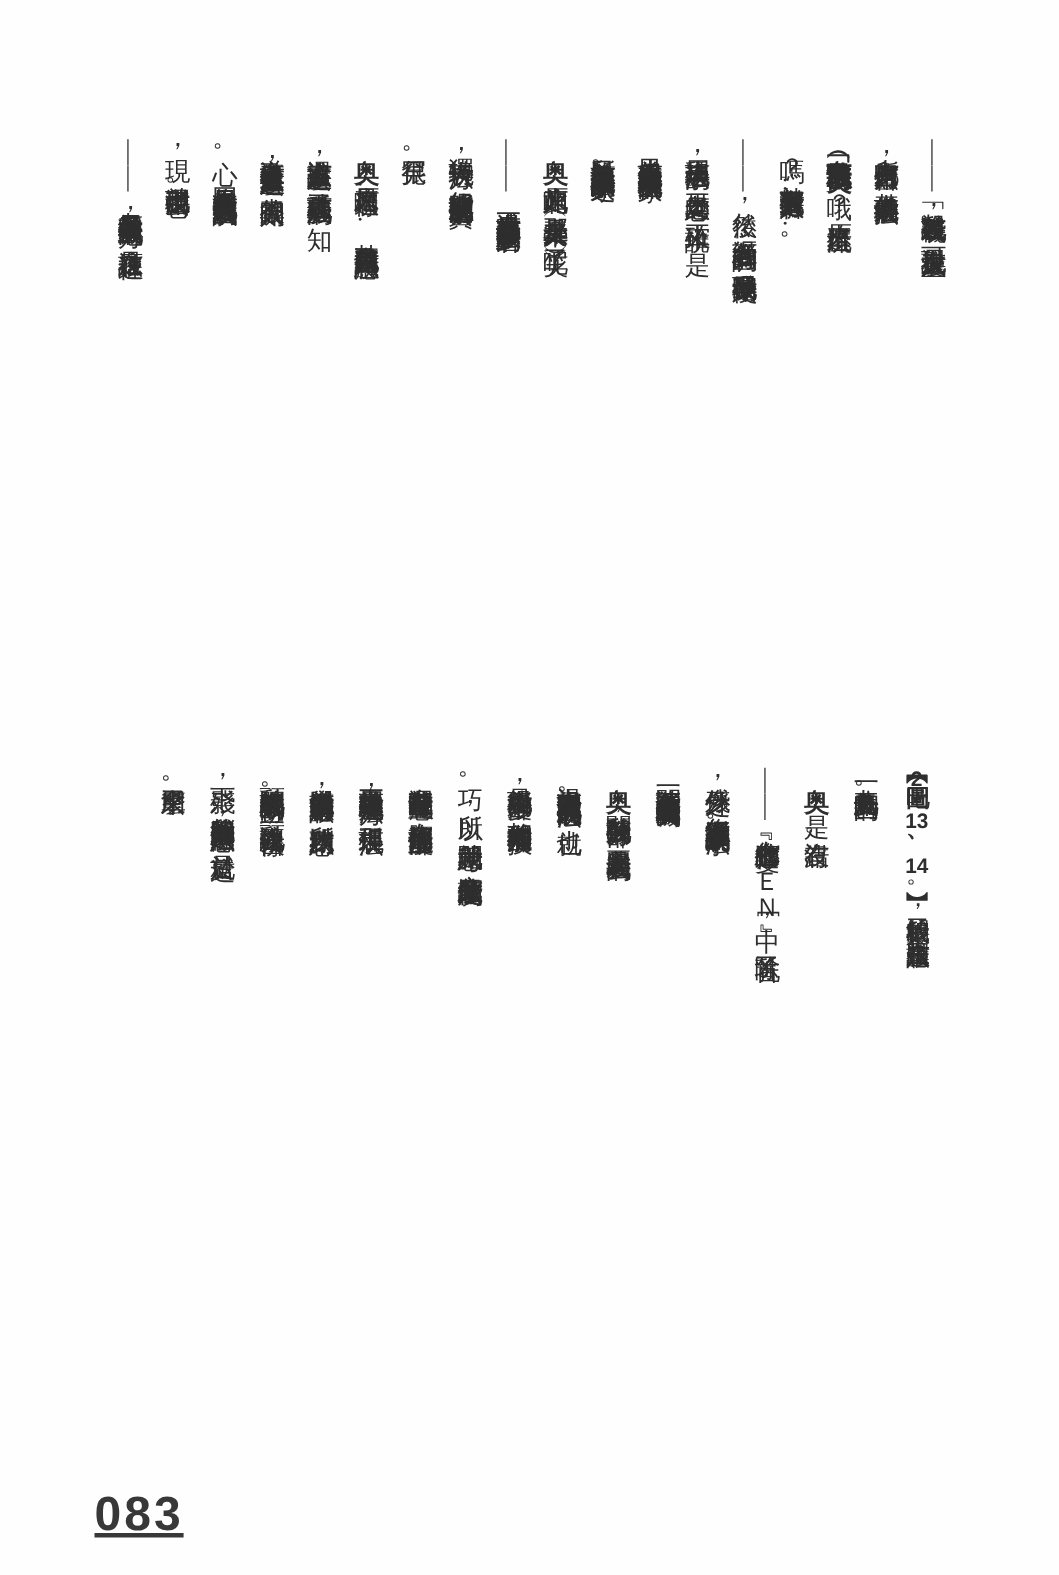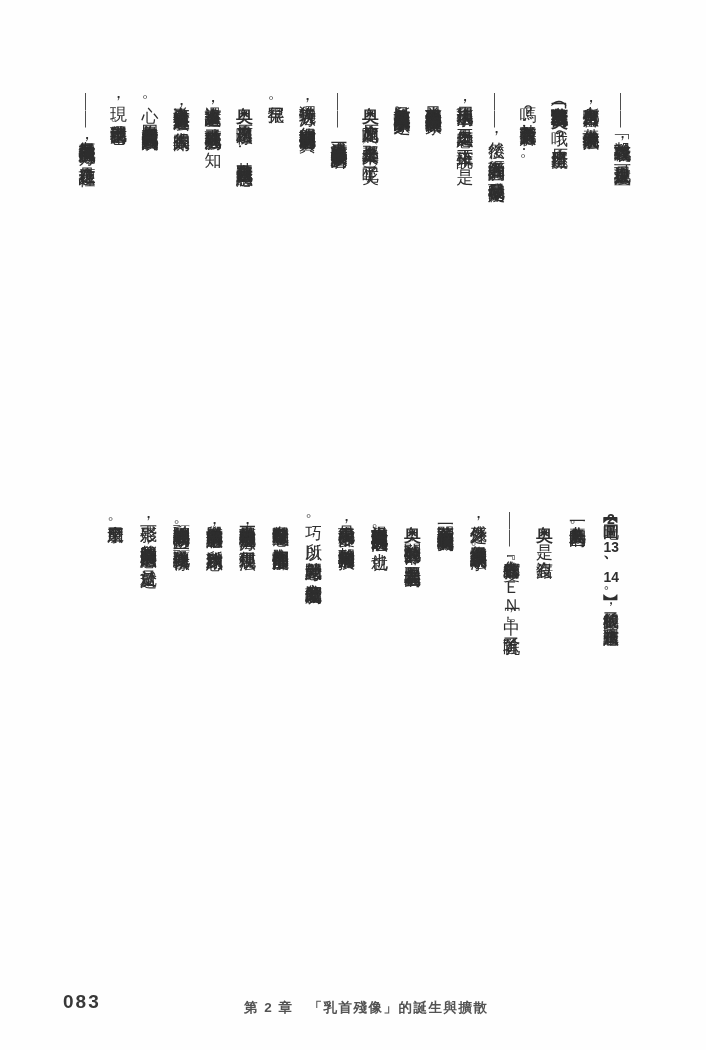--- a/index.html
+++ b/index.html
@@ -53,23 +53,24 @@
     font-family: "Liberation Sans", "DejaVu Sans", sans-serif;
     font-weight: 700;
     font-size: 14px;
   }
   .page-number {
     position: absolute;
     left: 63px;
     top: 991px;
     font-family: "Liberation Sans", "DejaVu Sans", sans-serif;
     font-weight: 700;
-    font-size: 19px;
+    font-size: 32px;
     letter-spacing: 2px;
     color: #383838;
+    text-decoration: underline;
   }
   .chapter-footer {
     position: absolute;
     left: 244px;
     top: 999px;
     font-family: "Liberation Sans", "DejaVu Sans", sans-serif;
     font-weight: 700;
     font-size: 13.5px;
     letter-spacing: 1.5px;
     color: #525252;
@@ -114,14 +115,13 @@
       <div class="col"><span>部在運動時有重量感呢？在胸部搖擺的部位加上漫</span></div>
       <div class="col"><span>畫中常用的動線雖然也是一種方法，但那種表現法</span></div>
       <div class="col"><span>感覺以前的漫畫中應該都用過了，所以我才想到用</span></div>
       <div class="col"><span>乳頭的網點表現移動的軌跡。讓乳頭像光軌一樣留</span></div>
       <div class="col"><span>下殘影，我的腦海突然冒出這樣的想法，於是就這</span></div>
       <div class="col"><span>麼拿來用了。</span></div>
     </div>
 
   <div class="page-number">083</div>
 
-  <div class="chapter-footer">第 2 章　「乳首殘像」的誕生與擴散</div>
 </div>
 
 </body></html>

